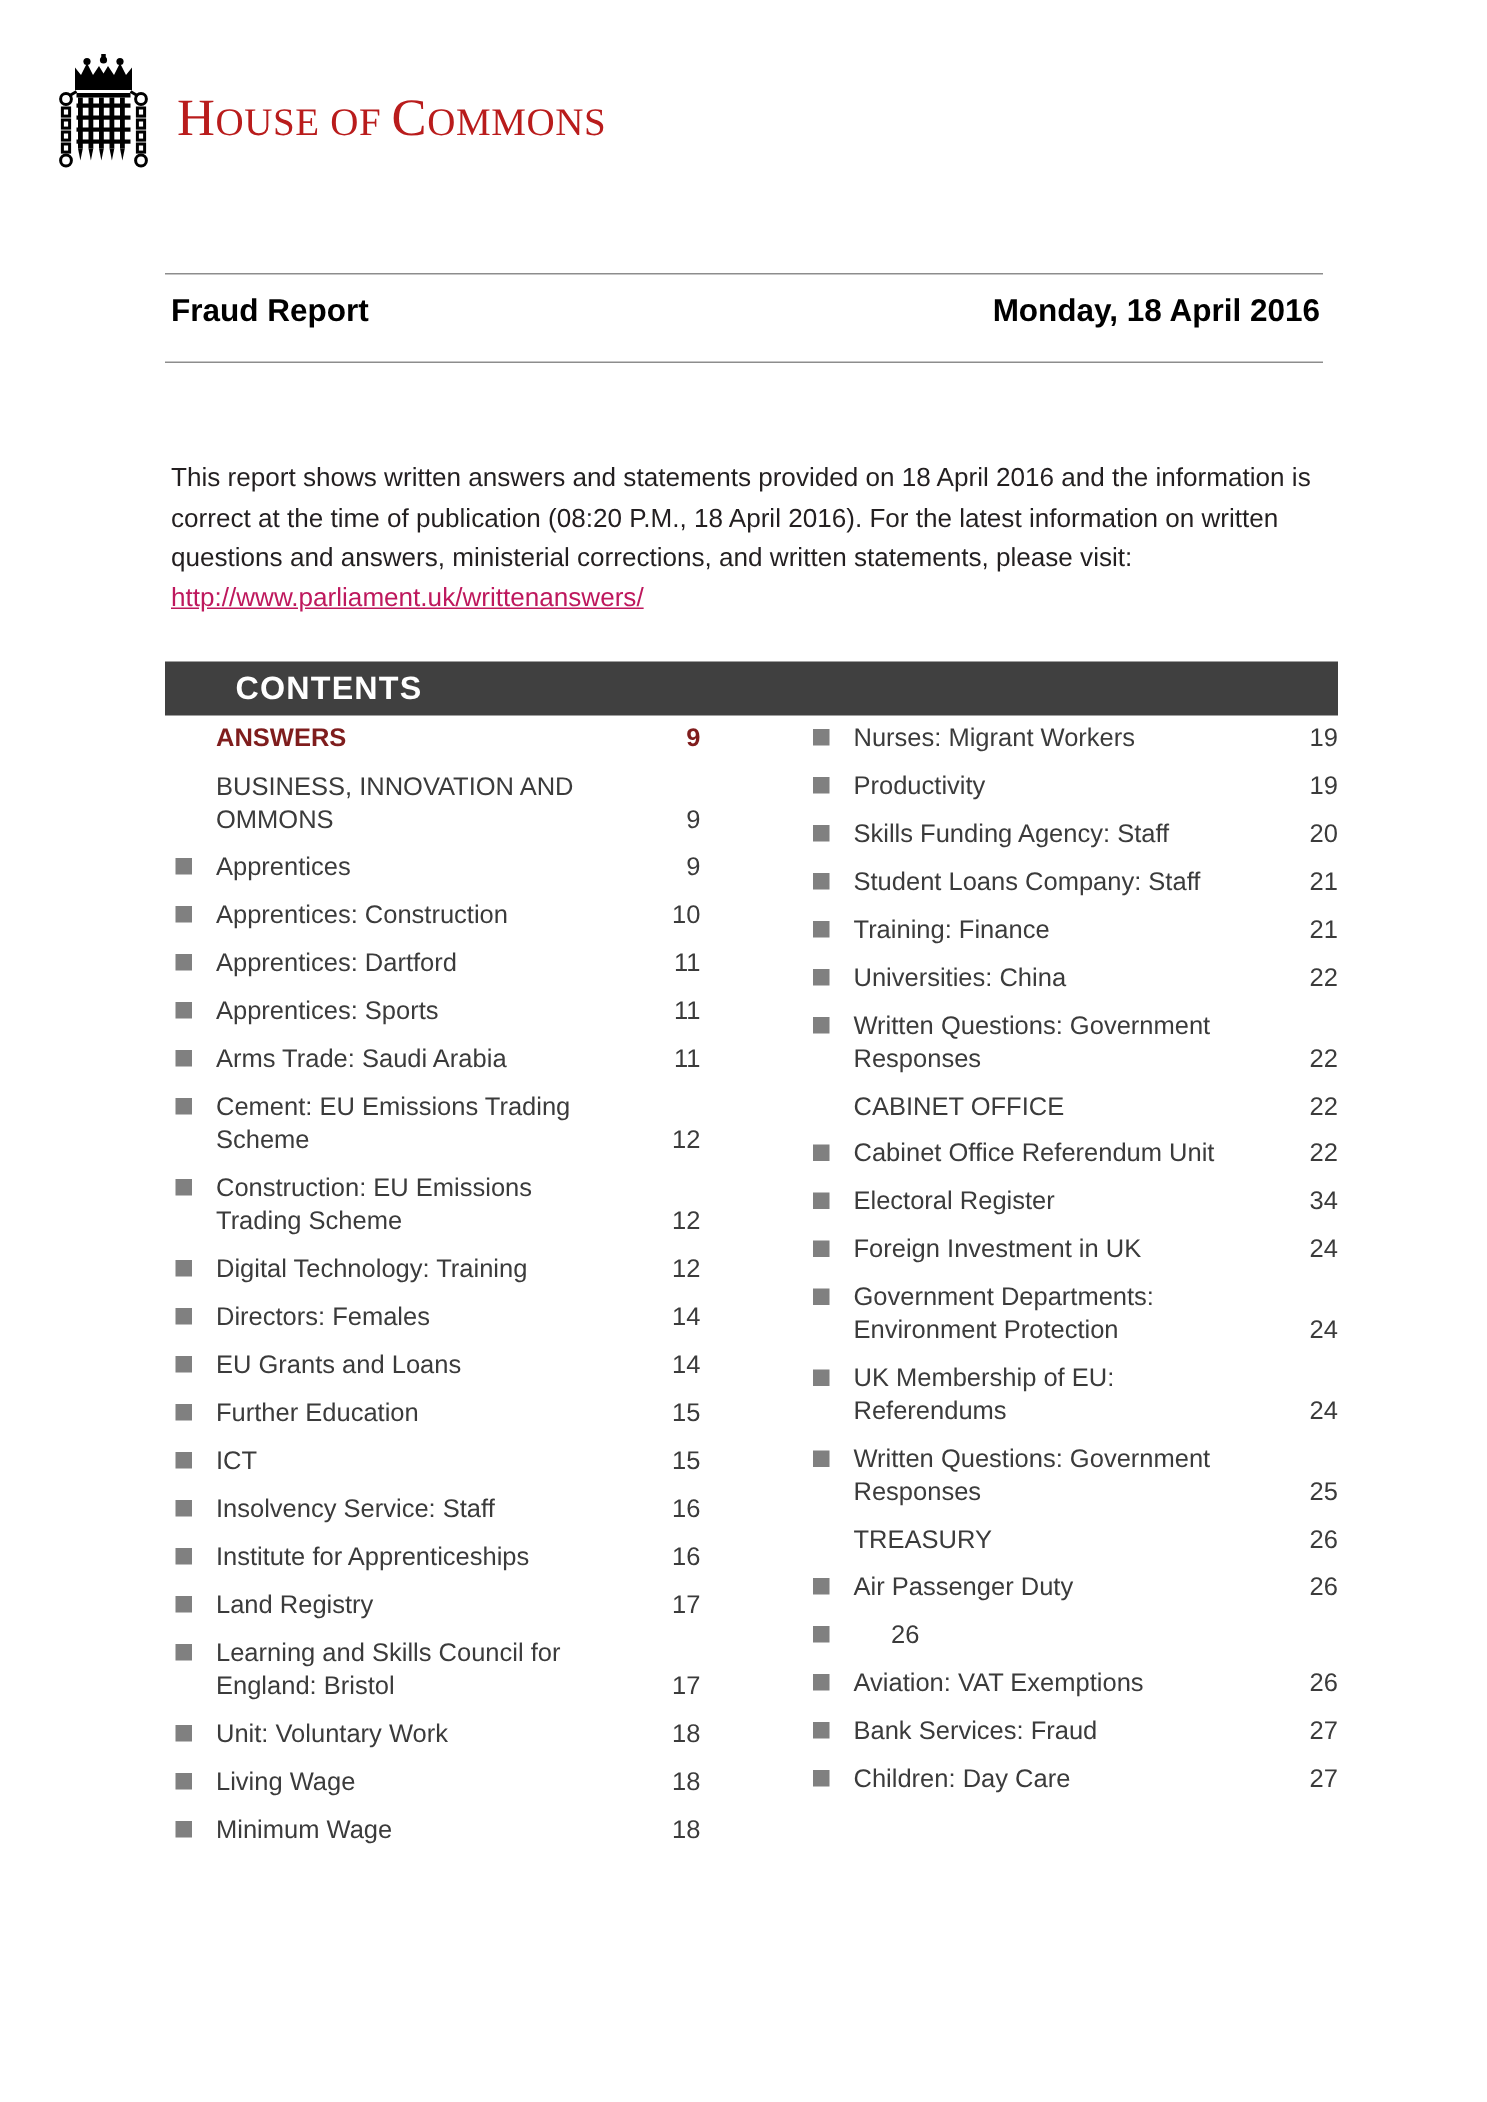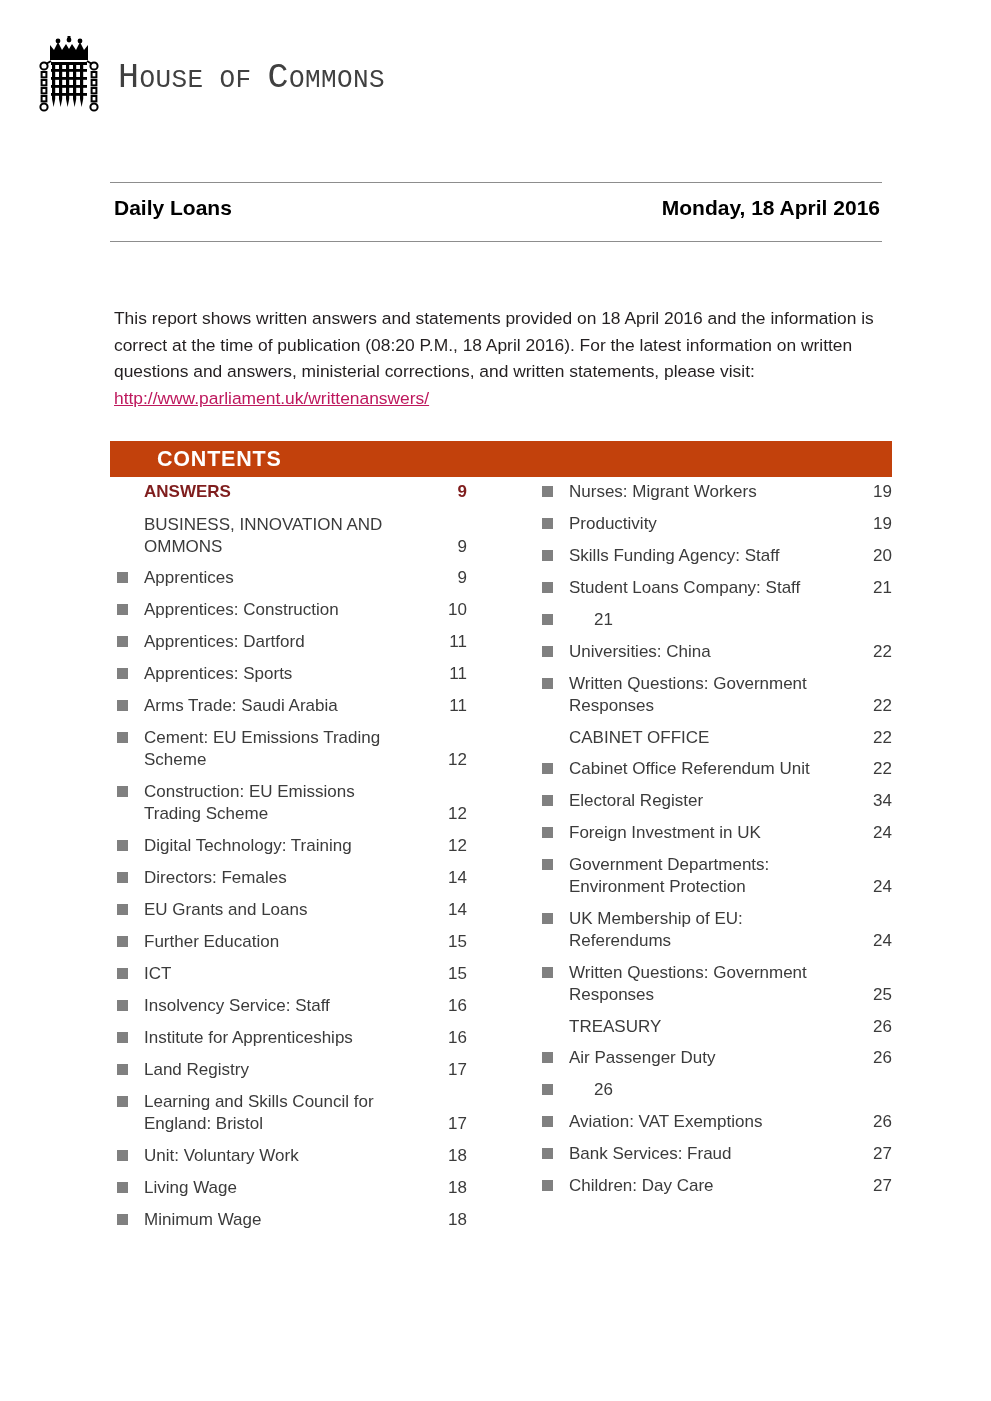--- a/index.html
+++ b/index.html
@@ -19,24 +19,24 @@
     position: absolute;
     left: 36px;
     top: 34px;
     display: flex;
     align-items: center;
     height: 92px;
   }
   .portcullis { width: 66px; height: 88px; display: block; }
   .wordmark {
     margin-left: 16px;
-    font-family: Liberation Mono, monospace;
+    font-family: Liberation Serif, serif;
     font-size: 35px;
     letter-spacing: 0.4px;
-    color: #404040;
+    color: #b91c1c;
     white-space: nowrap;
     line-height: 1;
     padding-bottom: 4px;
   }
   .wordmark .cap { font-size: 35px; }
   .wordmark .sc  { font-size: 26px; }
 
   
   .rule {
     position: absolute;
@@ -76,21 +76,21 @@
     text-decoration: underline;
   }
 
   
   .contents-bar {
     position: absolute;
     left: 110px;
     top: 441px;
     width: 782px;
     height: 36px;
-    background: #c2410c;
+    background: #404040;
   }
   .contents-bar .label {
     position: absolute;
     left: 47px;
     top: 6px;
     color: #ffffff;
     font-size: 21.5px;
     font-weight: bold;
     letter-spacing: 0.8px;
   }
@@ -203,21 +203,21 @@
       </g>
     </g>
   </svg>
   <div class="wordmark">
     <span class="cap">H</span><span class="sc">OUSE</span><span class="sc">&nbsp;</span><span class="sc">OF</span><span class="sc">&nbsp;</span><span class="cap">C</span><span class="sc">OMMONS</span>
   </div>
 </div>
 
 <div class="rule top"></div>
 <div class="report-head">
-  <div>Daily Loans</div>
+  <div>Fraud Report</div>
   <div>Monday, 18 April 2016</div>
 </div>
 <div class="rule bottom"></div>
 
 <p class="intro"><span>This report shows written answers and statements provided on 18 April 2016 and the information is correct at the time of publication (08:20 P.M., 18 April 2016). For the latest information on written questions and answers, ministerial corrections, and written statements, please visit: </span><a href="#">http://www.parliament.uk/writtenanswers/</a></p>
 
 <div class="contents-bar">
   <div class="label">CONTENTS</div>
 </div>
 
@@ -393,20 +393,21 @@
         <div class="bullet-cell">
           <span class="bullet"></span>
         </div>
         <div class="title-cell">Student Loans Company: Staff</div>
         <div class="page-cell align-last">21</div>
       </div>
       <div class="toc-row row-item">
         <div class="bullet-cell">
           <span class="bullet"></span>
         </div>
+        <div class="title-cell">Training: Finance</div>
         <div class="page-cell align-last">21</div>
       </div>
       <div class="toc-row row-item">
         <div class="bullet-cell">
           <span class="bullet"></span>
         </div>
         <div class="title-cell">Universities: China</div>
         <div class="page-cell align-last">22</div>
       </div>
       <div class="toc-row row-item">

